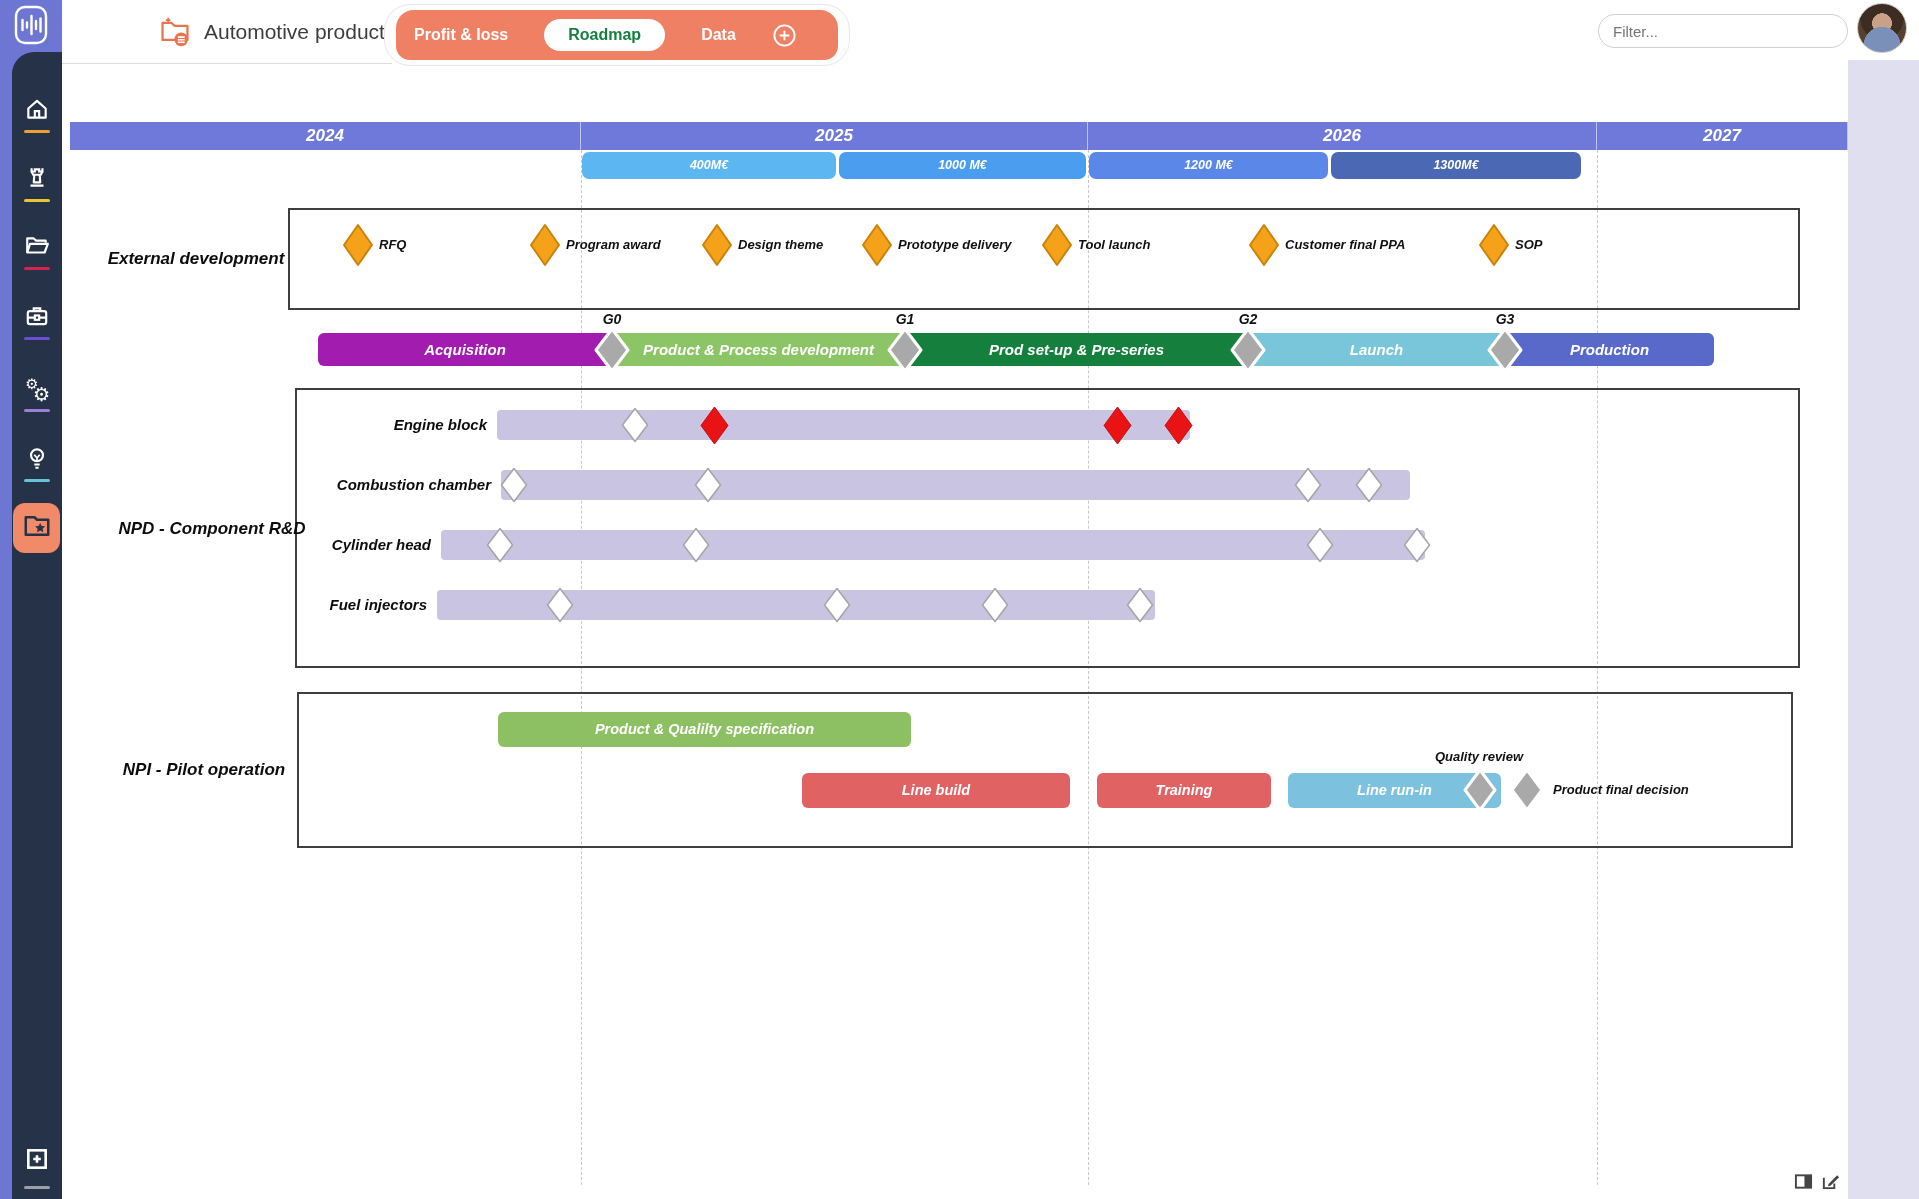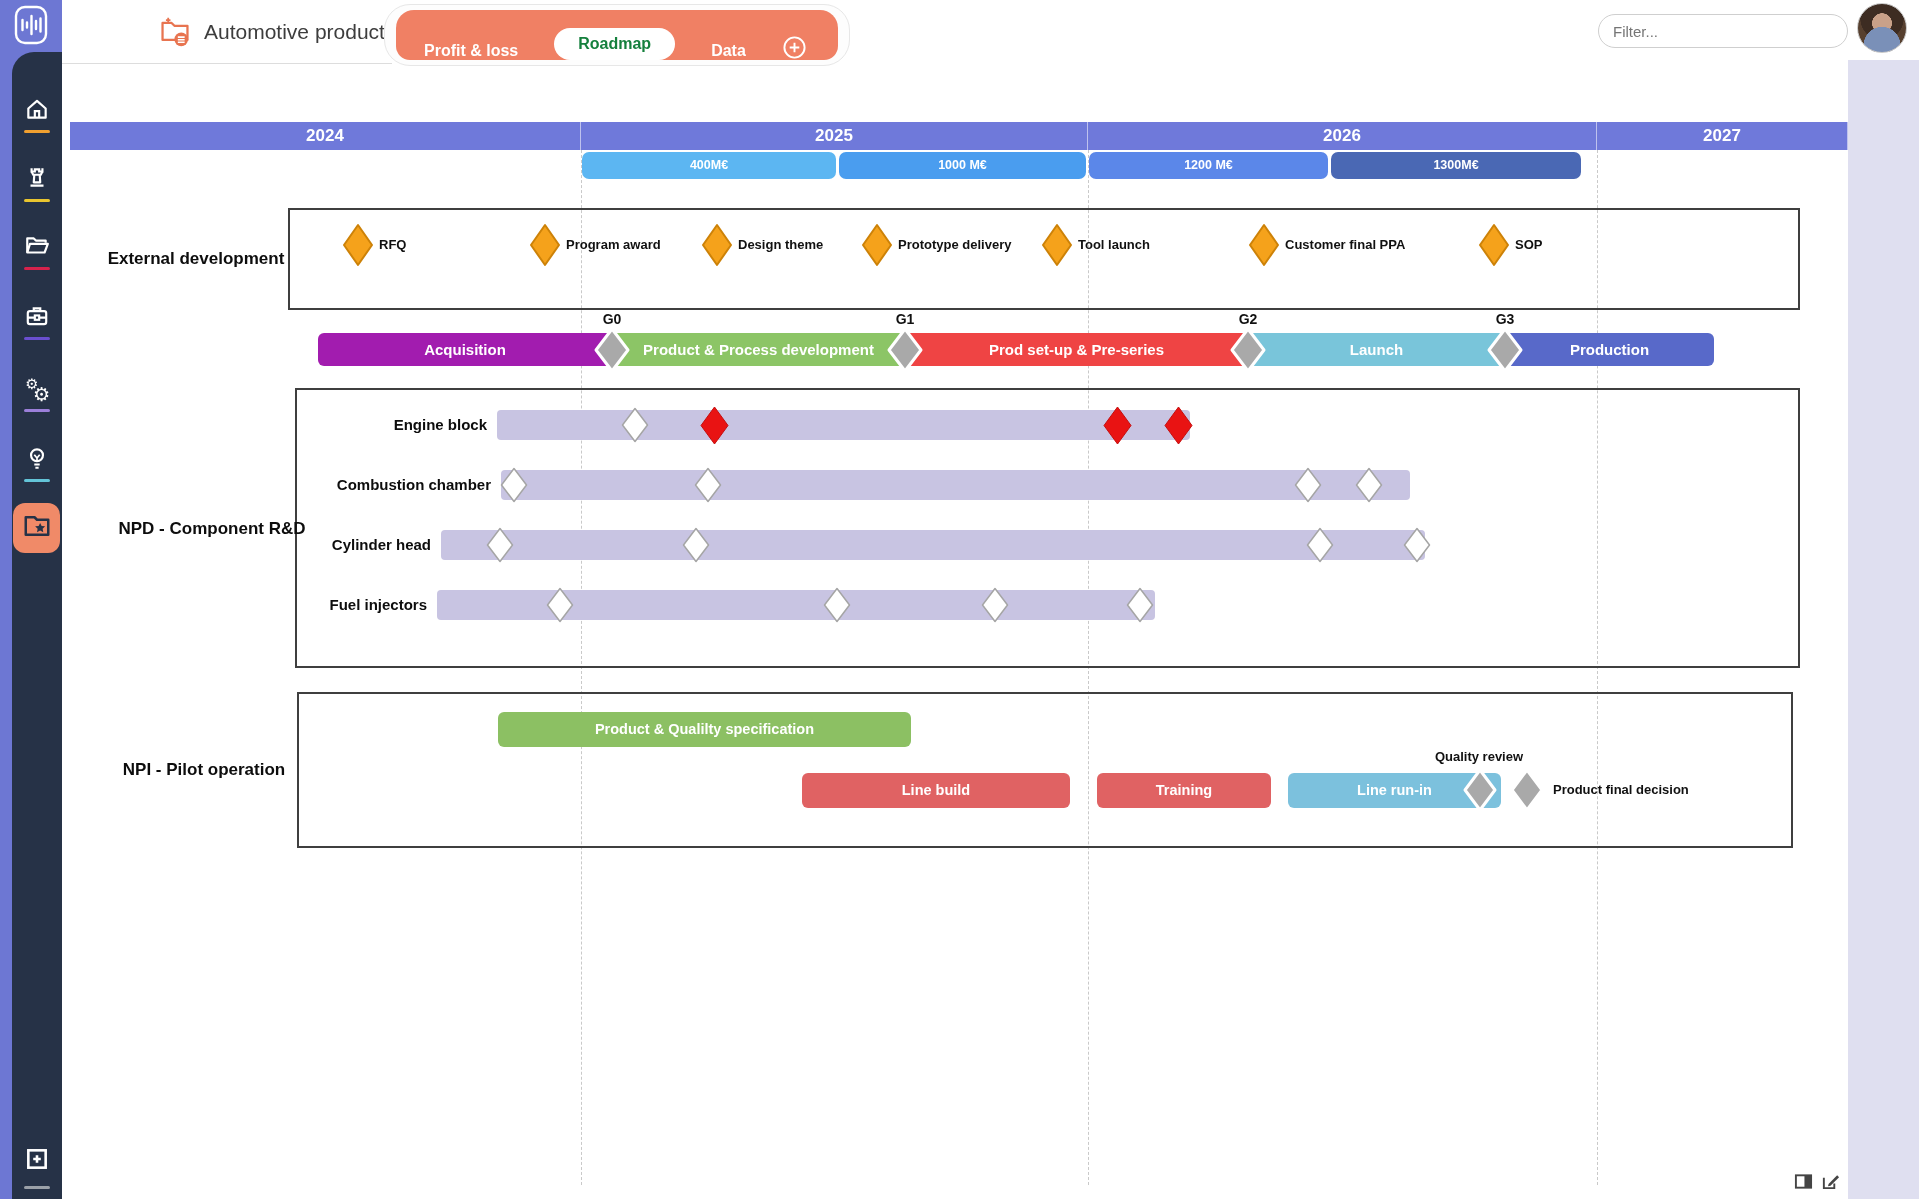--- a/index.html
+++ b/index.html
@@ -21,38 +21,38 @@
   
   #topbar { position:absolute; left:62px; top:0; width:1857px; height:64px; background:#fff; }
   #topbar-line { position:absolute; left:0; top:63px; width:330px; height:1px; background:#dddddd; }
   #doc-icon { position:absolute; left:96px; top:15px; }
   #page-title { position:absolute; left:142px; top:0; height:64px; line-height:64px;
                 font-size:21px; color:#3d3d3d; font-weight:500; white-space:nowrap; }
   #title-chevron { position:absolute; left:352px; top:24px; cursor:pointer; }
   #tab-wrapper { position:absolute; left:322px; top:4px; width:466px; height:62px;
                  background:#fdfdfd; border:1px solid #e7e7e7; border-radius:26px; }
   #tab-strip { position:absolute; left:334px; top:10px; width:442px; height:50px; background:#f08064;
-               border-radius:18px 18px 14px 14px; display:flex; align-items:flex-end; padding:0 18px; gap:26px; }
+               border-radius:18px 18px 14px 14px; display:flex; align-items:center; padding:0 8px; gap:26px; }
   .tab { color:#fff; font-size:16px; font-weight:bold; cursor:pointer; padding:0 10px; white-space:nowrap; }
   .tab-pill { background:#fff; color:#15803d; border-radius:999px; padding:7px 24px; }
   #filter-input { position:absolute; left:1536px; top:14px; width:250px; height:34px; border-radius:17px;
                   border:1.5px solid #cfcfcf; padding:0 14px; font-size:15px; color:#555; outline:none;
                   font-family:"Liberation Sans", sans-serif; background:#fff; }
   #avatar { position:absolute; left:1795px; top:3px; width:50px; height:50px; border-radius:50%;
             cursor:pointer; border:1px solid #c9c9c9;
             background:
               radial-gradient(circle at 50% 86%, #7a90b8 0 38%, rgba(0,0,0,0) 39%),
               radial-gradient(circle at 50% 40%, #c9a189 0 26%, rgba(0,0,0,0) 27%),
               radial-gradient(circle at 50% 30%, #3d2c22 0 52%, #57402f 53% 100%); }
 
   
   #right-rail { position:absolute; left:1848px; top:60px; width:71px; height:1139px; background:#dfdff0; }
 
   
-  #chart { position:absolute; left:0; top:0; width:1919px; height:1199px; }
+  #chart { position:absolute; left:0; top:0; width:1919px; height:1199px;font-style:italic; }
   .year-cell { height:28px; background:#6f79da; color:#fff; font-weight:bold; font-size:17px;
                text-align:center; line-height:28px; border-right:1px solid rgba(255,255,255,.55); }
   .budget { height:27px; border-radius:7px; color:#fff; font-weight:bold; font-size:12.5px;
             text-align:center; line-height:27px; cursor:pointer; }
   .gridline { width:0; border-left:1px dashed #c9c9c9; }
   .sec-box { border:2px solid #3f3f3f; background:transparent; }
   .sec-label { transform:translate(-50%,-50%); font-size:17px; font-weight:bold; color:#0d0d0d; white-space:nowrap; }
   .ms-label { font-size:13px; font-weight:bold; color:#111; white-space:nowrap; }
   .gate-label { transform:translate(-50%,-50%); font-size:14px; font-weight:bold; color:#111; }
   .phase { height:33px; color:#fff; font-weight:bold; font-size:15px; text-align:center;
@@ -112,21 +112,21 @@
     <svg width="32" height="44" viewBox="0 0 32 44" style="position: absolute; left: 1478px; top: 223px; overflow: visible;">
       <polygon points="16,2 30,22 16,42 2,22" fill="#f5a21b" stroke="#cd8208" stroke-width="2" stroke-linejoin="round"></polygon>
     </svg>
     <div class="abs ms-label" style="left: 1515px; top: 237px;">SOP</div>
     <div class="abs gate-label" style="left: 612px; top: 319px;">G0</div>
     <div class="abs gate-label" style="left: 905px; top: 319px;">G1</div>
     <div class="abs gate-label" style="left: 1248px; top: 319px;">G2</div>
     <div class="abs gate-label" style="left: 1505px; top: 319px;">G3</div>
     <div class="abs phase" style="left: 318px; top: 333px; width: 294px; background: #a21caf; border-radius: 6px 0px 0px 6px;">Acquisition</div>
     <div class="abs phase" style="left: 612px; top: 333px; width: 293px; background: rgb(140, 197, 102);">Product &amp; Process development</div>
-    <div class="abs phase" style="left: 905px; top: 333px; width: 343px; background: #ef4444;">Prod set-up &amp; Pre-series</div>
+    <div class="abs phase" style="left: 905px; top: 333px; width: 343px; background: #15803d;">Prod set-up &amp; Pre-series</div>
     <div class="abs phase" style="left: 1248px; top: 333px; width: 257px; background: rgb(121, 197, 218);">Launch</div>
     <div class="abs phase" style="left: 1505px; top: 333px; width: 209px; background: rgb(88, 105, 201); border-radius: 0px 6px 6px 0px;">Production</div>
     <svg width="38" height="48" viewBox="0 0 38 48" style="position: absolute; left: 593px; top: 325.5px; overflow: visible;">
       <polygon points="19,3 35,24 19,45 3,24" fill="#a9a9a9" stroke="#ffffff" stroke-width="3" stroke-linejoin="round"></polygon>
     </svg>
     <svg width="38" height="48" viewBox="0 0 38 48" style="position: absolute; left: 886px; top: 325.5px; overflow: visible;">
       <polygon points="19,3 35,24 19,45 3,24" fill="#a9a9a9" stroke="#ffffff" stroke-width="3" stroke-linejoin="round"></polygon>
     </svg>
     <svg width="38" height="48" viewBox="0 0 38 48" style="position: absolute; left: 1229px; top: 325.5px; overflow: visible;">
       <polygon points="19,3 35,24 19,45 3,24" fill="#a9a9a9" stroke="#ffffff" stroke-width="3" stroke-linejoin="round"></polygon>

